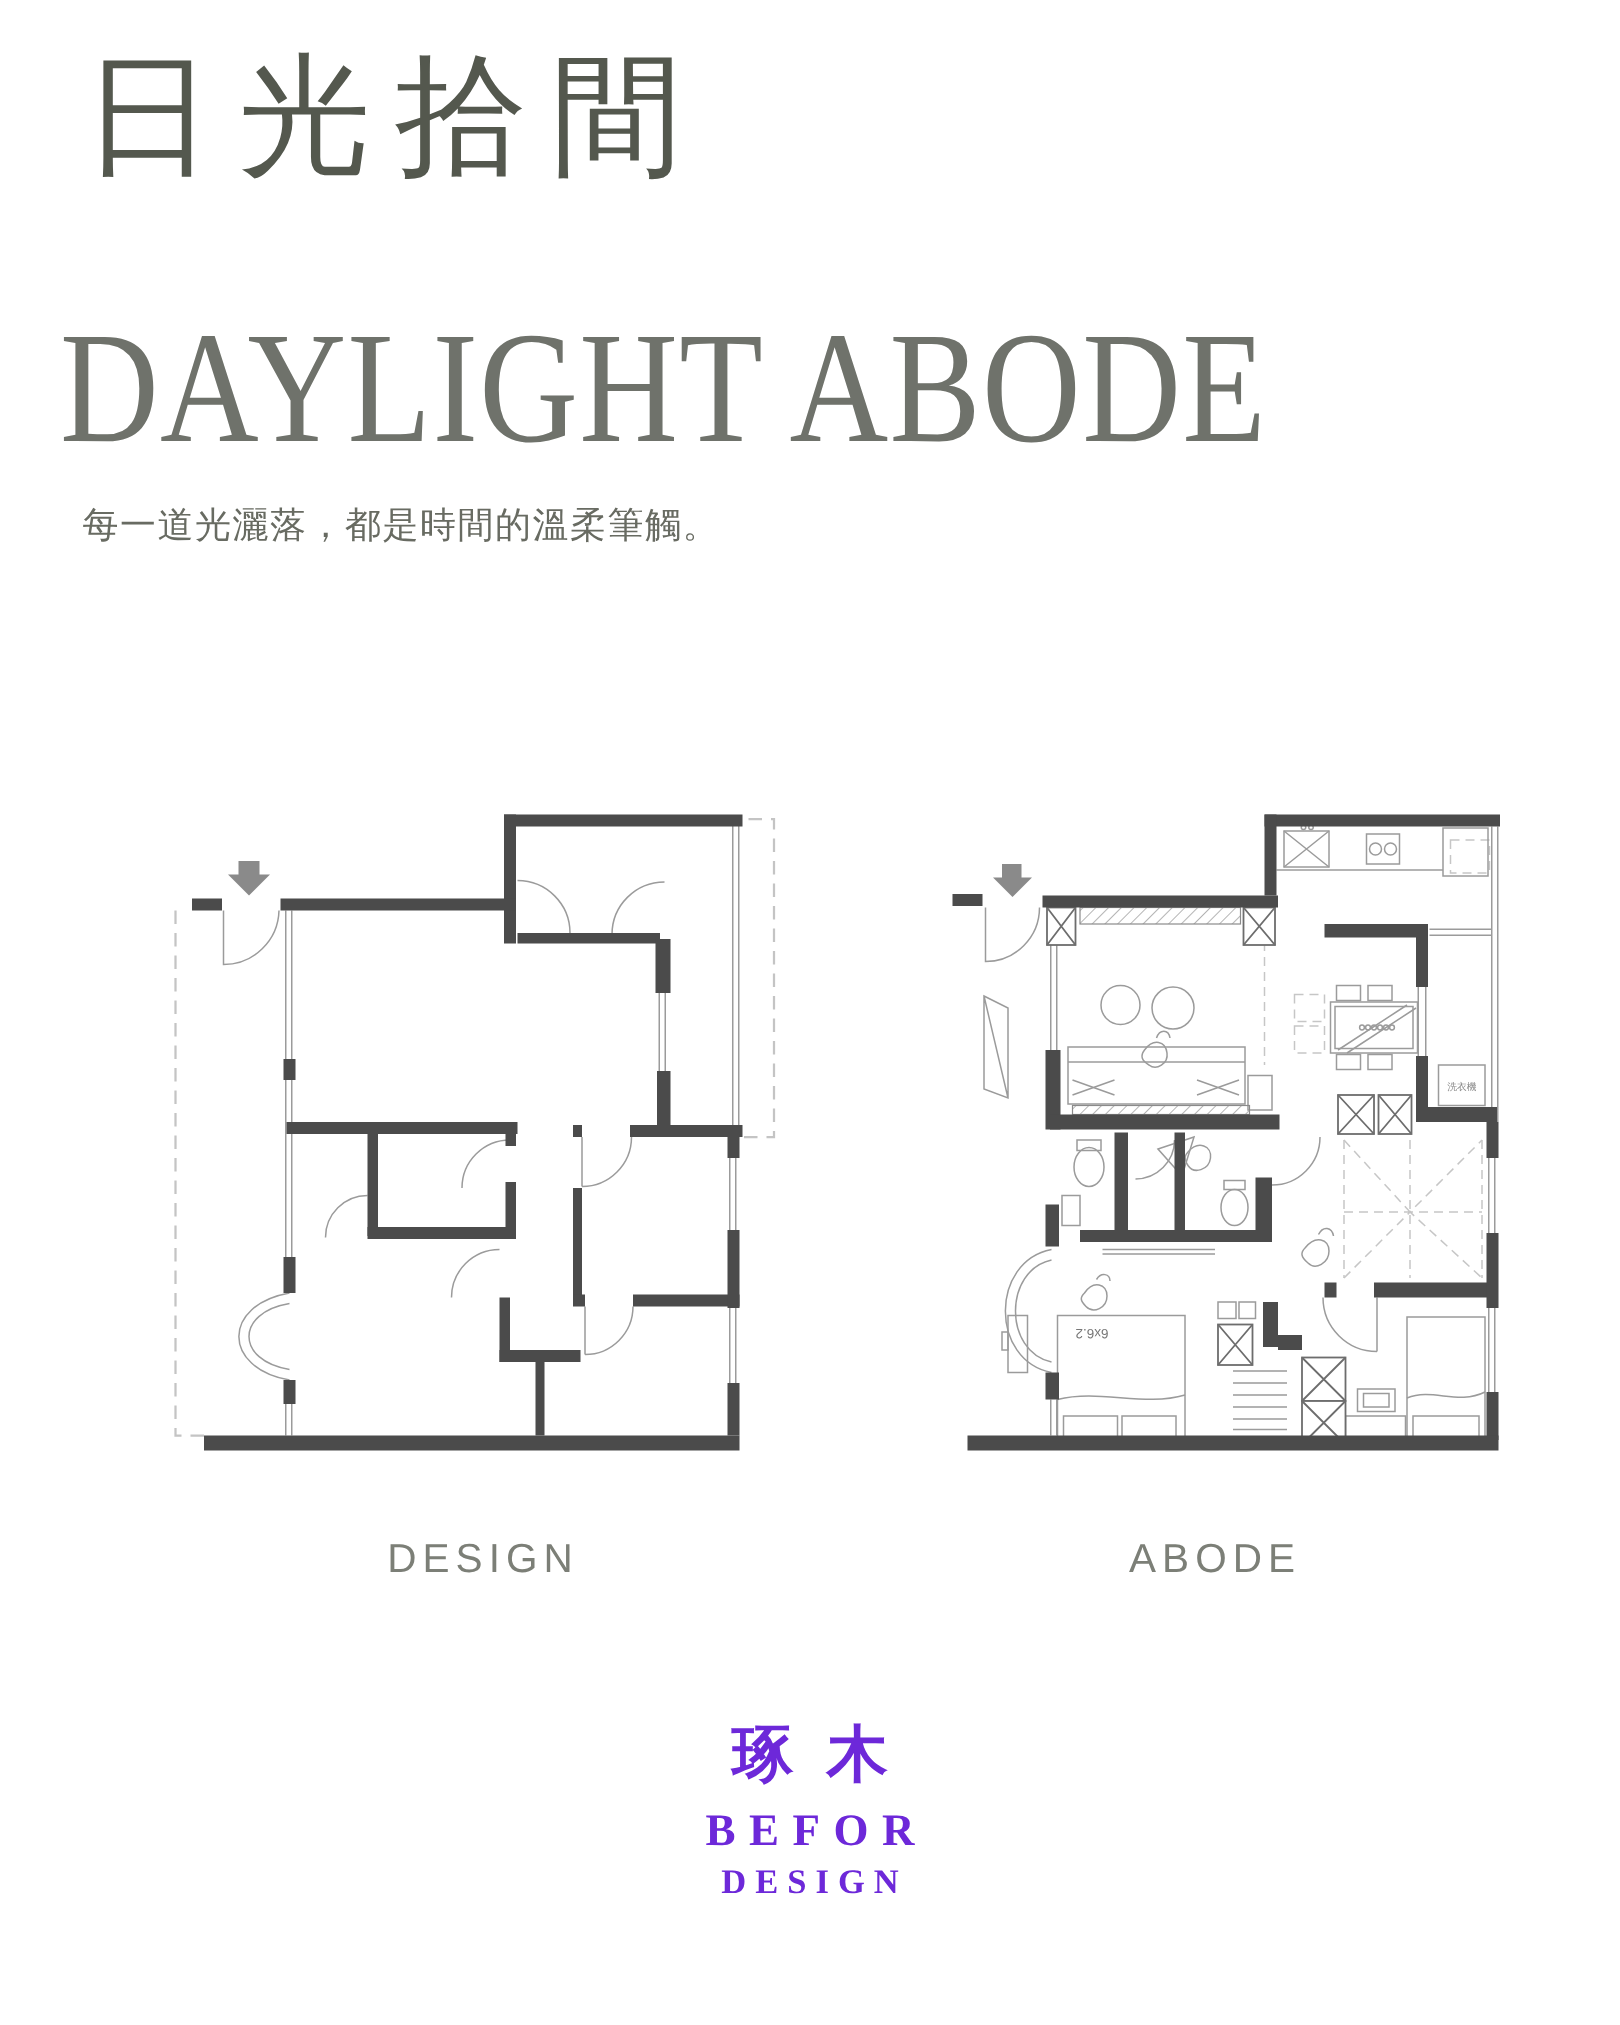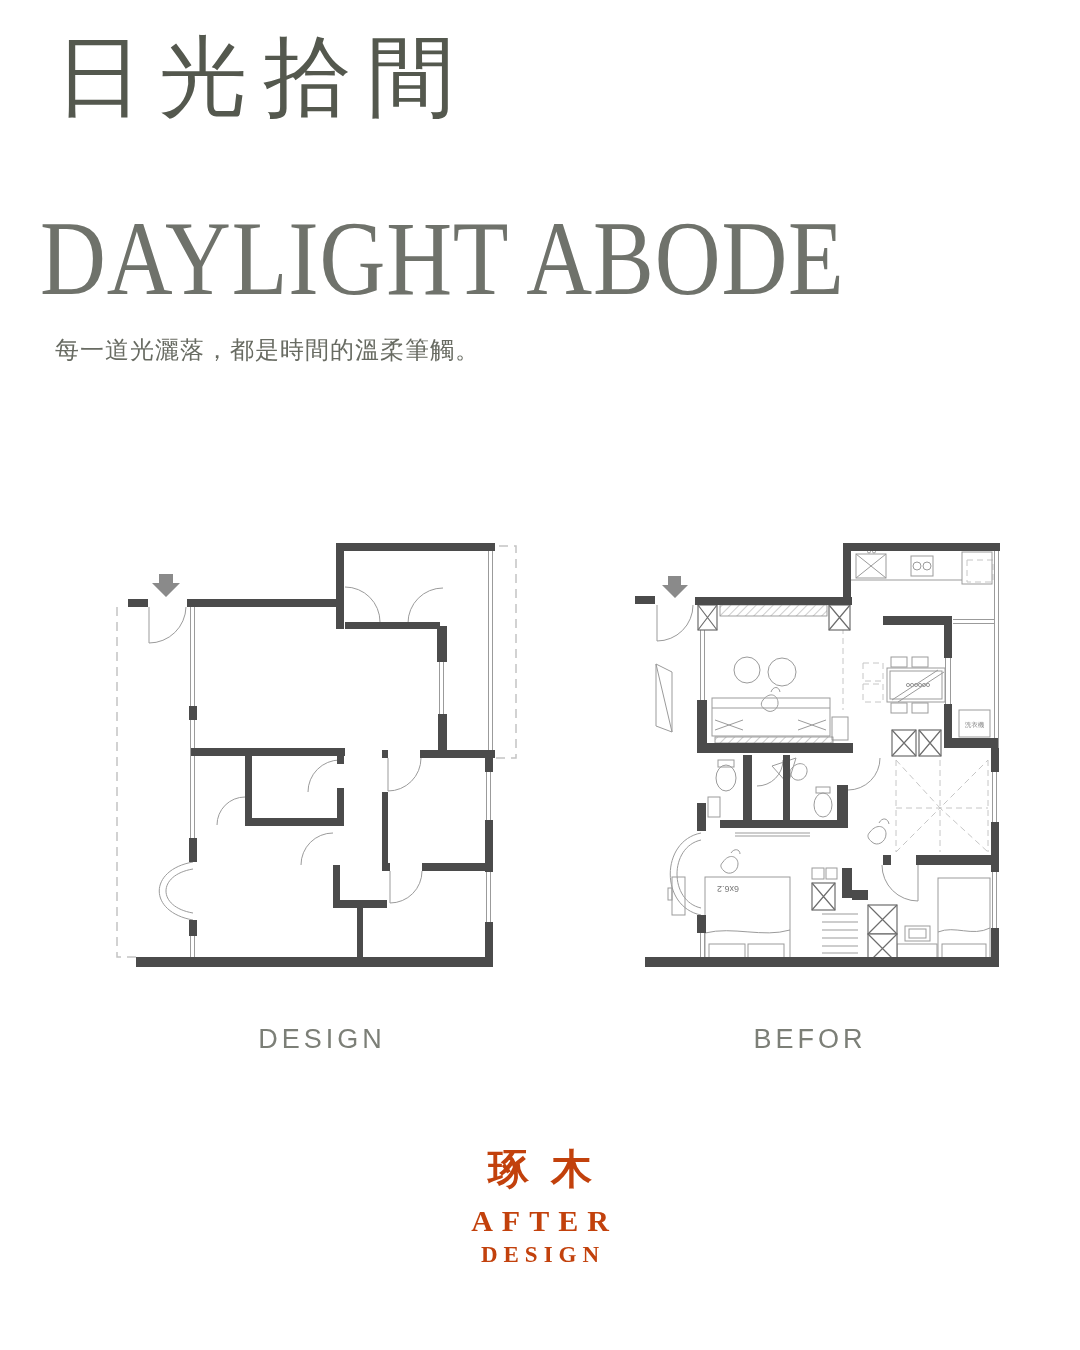--- a/index.html
+++ b/index.html
@@ -17,21 +17,21 @@
   .body-line.l2{top:390px;}
   
   .plan{position:absolute;top:520px;}
   .plan.before{left:100px;width:440px;height:460px;}
   .plan.after{left:620px;width:400px;height:460px;}
   .plan-label{position:absolute;top:1024px;width:220px;text-align:center;font-size:27px;
               letter-spacing:4px;color:#7c7f77;}
   .plan-label.before{left:212px;}
   .plan-label.after{left:700px;}
   
-  .logo{position:absolute;left:0;top:1146px;width:1080px;text-align:center;color:#c2410c;}
+  .logo{position:absolute;left:0;top:1146px;width:1080px;text-align:center;color:#6d28d9;}
   .logo .zh{font-family:"Liberation Serif","DejaVu Serif",serif;font-size:41px;line-height:46px;
             letter-spacing:22px;margin-left:22px;font-weight:600;}
   .logo .en1{font-family:"Liberation Serif","DejaVu Serif",serif;font-size:30px;letter-spacing:9px;
              margin-left:9px;margin-top:12px;font-weight:600;}
   .logo .en2{font-family:"Liberation Serif","DejaVu Serif",serif;font-size:23px;letter-spacing:6px;
              margin-left:6px;margin-top:4px;font-weight:600;}
   
   svg text{font-family:"Liberation Sans","DejaVu Sans",sans-serif;}
 </style>
 </head>
@@ -291,21 +291,21 @@
       <rect x="371" y="408" width="8" height="32"></rect>
 
       <rect x="25" y="437" width="354" height="10"></rect>
     </g>
 
     <text x="354.5" y="206.5" font-size="6.5" fill="#8a8a8a" text-anchor="middle">洗衣機</text>
     <text x="95" y="372" font-size="9" fill="#777" transform="rotate(180 107 369)">6x6.2</text>
   </svg>
 
   <div class="plan-label before">DESIGN</div>
-  <div class="plan-label after">BEFOR</div>
+  <div class="plan-label after">ABODE</div>
 
   <div class="logo">
     <div class="zh">琢木</div>
-    <div class="en1">AFTER</div>
+    <div class="en1">BEFOR</div>
     <div class="en2">DESIGN</div>
   </div>
 
 </div>
 
 </body></html>

